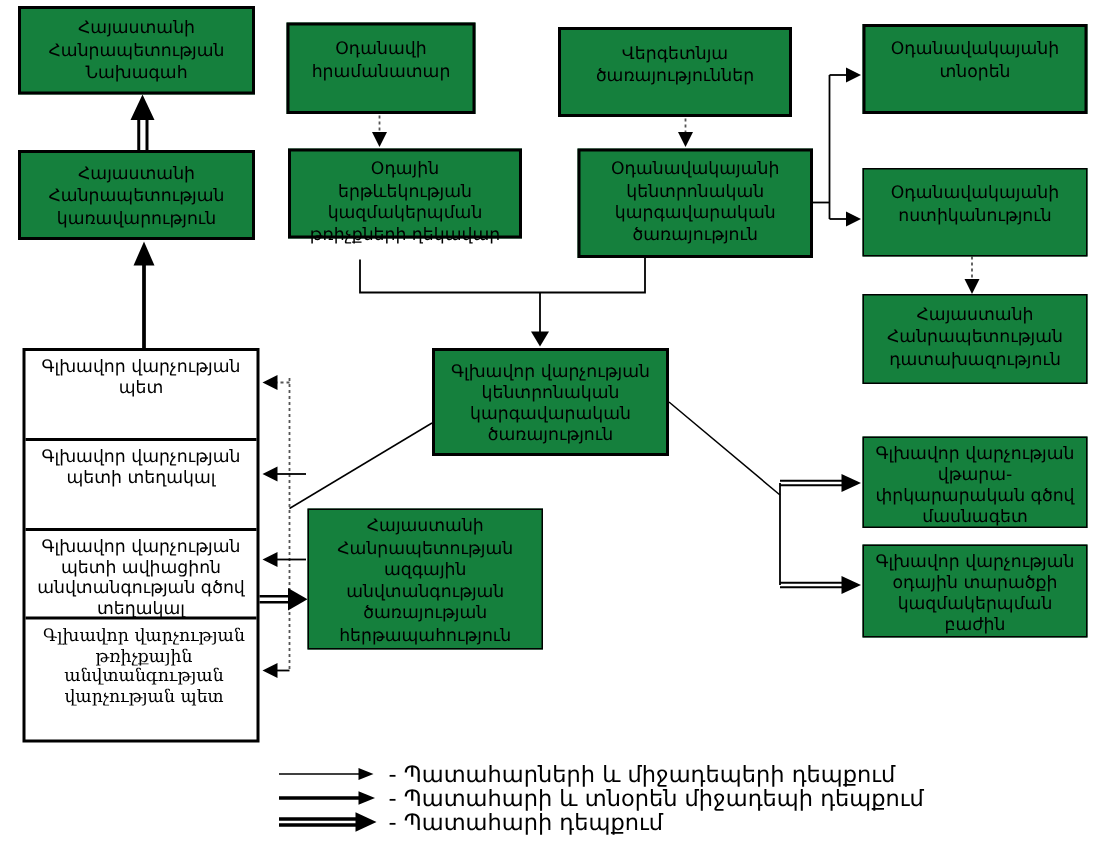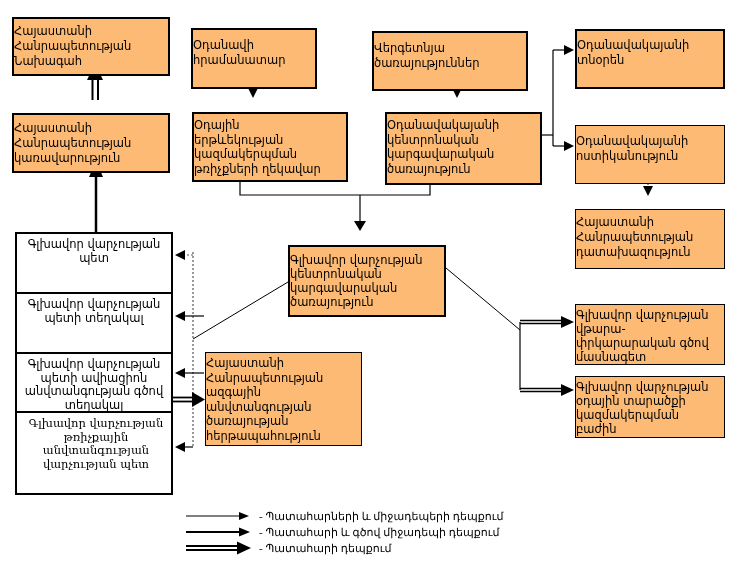--- a/index.html
+++ b/index.html
@@ -2,29 +2,29 @@
 <html><head>
 <meta charset="utf-8">
 <style>
   html,body{margin:0;padding:0;background:#fff;}
   .canvas{
     position:relative;width:737px;height:565px;background:#fff;
     font-family:"DejaVu Sans",sans-serif;color:#000;overflow:hidden;
   }
   svg.lines{position:absolute;left:0;top:0;pointer-events:none;}
   .box{
-    position:absolute;box-sizing:border-box;background:#fdba74;
-    border:2px solid #000;white-space:pre-line;
-    font-size:11.5px;line-height:14px;padding-top:4px;margin-top:13px;
+    position:absolute;box-sizing:border-box;background:#15803d;
+    border:2px solid #000;text-align:center;white-space:pre-line;
+    font-size:11.5px;line-height:14px;padding-top:4px;
   }
   
   .b-president{left:12px;top:4px;width:158px;height:59px;line-height:15px;padding-top:5px;}
   .b-government{left:12px;top:100px;width:158px;height:60px;line-height:15px;padding-top:6px;}
   .b-commander{left:191px;top:15px;width:126px;height:61px;line-height:15px;padding-top:8px;}
-  .b-atc{left:192px;top:99px;width:156px;height:70px;line-height:14.5px;padding-top:4px;}
+  .b-atc{left:192px;top:99px;width:156px;height:60px;line-height:14.5px;padding-top:4px;}
   .b-ground{left:372px;top:18px;width:156px;height:60px;line-height:15px;padding-top:8px;}
   .b-dispatch{left:385px;top:99px;width:157px;height:73px;line-height:14.5px;padding-top:4px;}
   .b-director{left:575px;top:16px;width:150px;height:60px;line-height:15px;padding-top:7px;}
   .b-police{left:575px;top:112px;width:150px;height:59px;line-height:15px;padding-top:8px;border-width:1px;}
   .b-prosecutor{left:575px;top:196px;width:150px;height:60px;line-height:15px;padding-top:5px;border-width:1px;}
   
   .leftcol{position:absolute;left:15px;top:232px;width:158px;height:263px;box-sizing:border-box;border:2px solid #000;background:#fff;}
   .leftcol .cell{box-sizing:border-box;border-bottom:2px solid #000;text-align:center;white-space:pre-line;font-size:11.5px;line-height:13.5px;padding-top:4px;}
   .cell-a{height:60px;}
   .cell-b{height:60px;padding-top:6px;}
@@ -34,21 +34,21 @@
     text-align:left;padding:2px 2px 0 6px;}
   
   .b-center{left:288px;top:232px;width:158px;height:72px;line-height:14px;padding-top:6px;}
   .b-nss{left:205px;top:339px;width:157px;height:94px;line-height:14.5px;padding-top:3px;border-width:1px;}
   .b-specialist{left:575px;top:291px;width:150px;height:61px;line-height:14px;padding-top:3px;border-width:1px;}
   .b-airspace{left:575px;top:363px;width:150px;height:62px;line-height:14px;padding-top:3px;border-width:1px;}
   
   .legend{position:absolute;left:185px;top:508px;}
   .legend-row{display:flex;align-items:center;height:16px;}
   .legend-row svg{display:block;margin-right:6px;}
-  .legend-label{font-size:11px;white-space:nowrap;font-family:Liberation Serif, serif;}
+  .legend-label{font-size:15px;white-space:nowrap;}
 </style>
 </head>
 <body>
 
 <div class="canvas">
 
   <svg class="lines" width="737" height="565" viewBox="0 0 737 565">
 
     <g>
       <line x1="92.5" y1="100" x2="92.5" y2="77" stroke="#000" stroke-width="2"></line>
@@ -197,21 +197,21 @@
         <line x1="1" y1="8" x2="55" y2="8" stroke="#000" stroke-width="1"></line>
         <polygon points="64,8 54,4 54,12" fill="#000"></polygon>
       </svg>
       <span class="legend-label">- Պատահարների և միջադեպերի դեպքում</span>
     </div>
     <div class="legend-row">
       <svg width="68" height="16">
         <line x1="1" y1="8" x2="55" y2="8" stroke="#000" stroke-width="2.2"></line>
         <polygon points="65,8 54,3.5 54,12.5" fill="#000"></polygon>
       </svg>
-      <span class="legend-label">- Պատահարի և գծով միջադեպի դեպքում</span>
+      <span class="legend-label">- Պատահարի և տնօրեն միջադեպի դեպքում</span>
     </div>
     <div class="legend-row">
       <svg width="68" height="16">
         <line x1="1" y1="6" x2="53" y2="6" stroke="#000" stroke-width="2.2"></line>
         <line x1="1" y1="10" x2="53" y2="10" stroke="#000" stroke-width="2.2"></line>
         <polygon points="66,8 52,1.5 52,14.5" fill="#000"></polygon>
       </svg>
       <span class="legend-label">- Պատահարի դեպքում</span>
     </div>
   </div>

